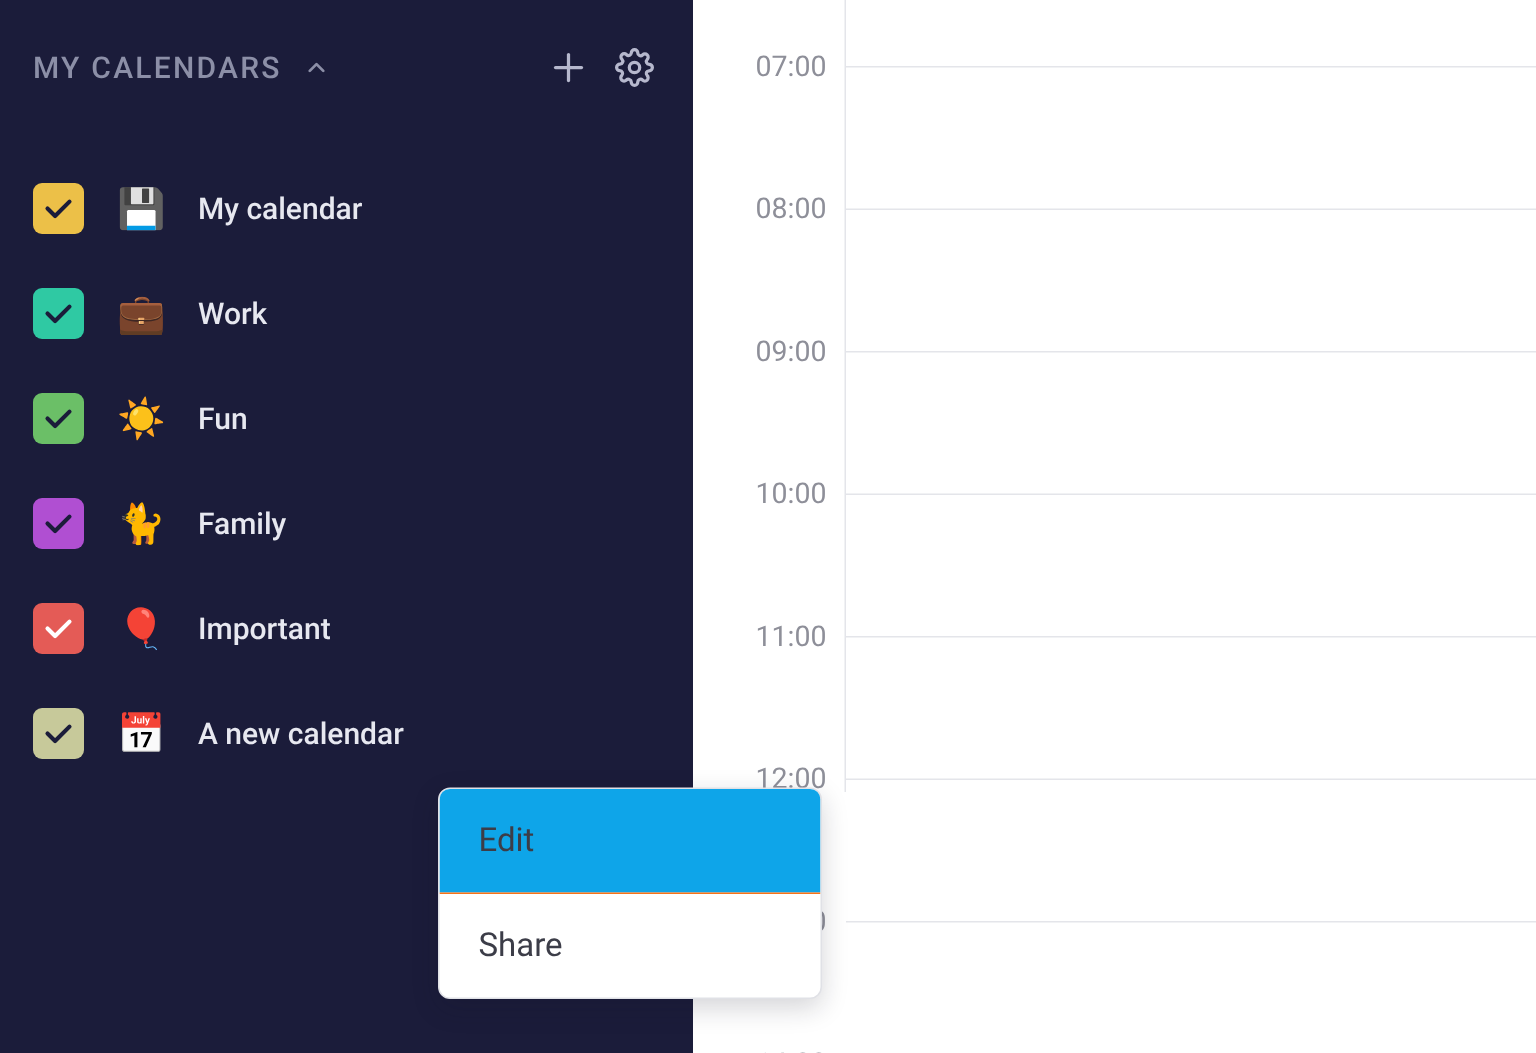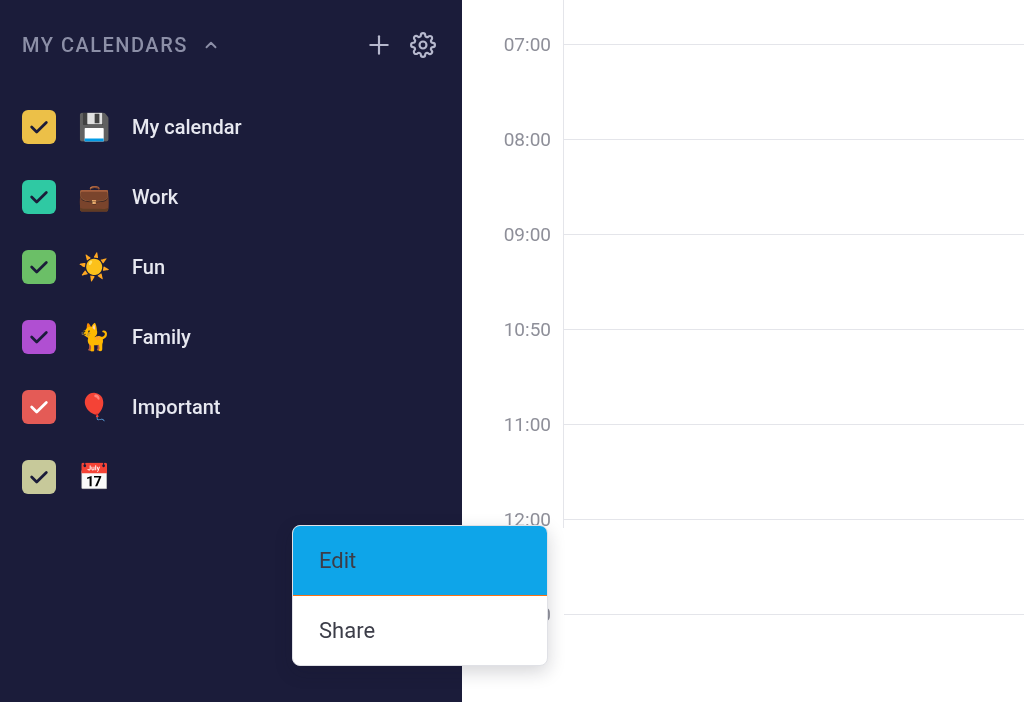--- a/index.html
+++ b/index.html
@@ -16,21 +16,21 @@
     position: relative;
   }
   .sidebar-header {
     display: flex;
     align-items: center;
     gap: 10px;
     color: #8c8fa7;
     font-size: 20px;
     letter-spacing: 1.5px;
     font-weight: 500;
-    margin-bottom: 48px;
+    margin-bottom: 60px;
   }
   .sidebar-header .title { flex: 0 0 auto; }
   .sidebar-header .chevron { margin-left: 4px; display: flex; align-items: center; }
   .sidebar-header .spacer { flex: 1; }
   .sidebar-header .iconbtn {
     width: 34px; height: 34px;
     display: flex; align-items: center; justify-content: center;
     color: #b6b8cd;
     cursor: pointer;
   }
@@ -189,30 +189,31 @@
       </div>
       <div class="cal-item">
         <div class="cal-check" style="background: rgb(199, 201, 154);">
           <span>
             <svg width="22" height="22" viewBox="0 0 24 24" fill="none" stroke="#1b1c3a" stroke-width="3" stroke-linecap="round" stroke-linejoin="round">
               <polyline points="4 12 9.5 17.5 20 7"></polyline>
             </svg>
           </span>
         </div>
         <span class="cal-emoji">📅</span>
+        <span class="cal-label">A new calendar</span>
       </div>
     </div>
 </aside>
 
 <main class="main">
   <div class="time-gutter" id="time-gutter">
       <div class="time-label" style="top: 44px;">07:00</div>
       <div class="time-label" style="top: 139px; text-align: right;">08:00</div>
       <div class="time-label" style="top: 234px;">09:00</div>
-      <div class="time-label" style="top: 329px;">10:50</div>
+      <div class="time-label" style="top: 329px;">10:00</div>
       <div class="time-label" style="top: 424px;">11:00</div>
       <div class="time-label" style="top: 519px;">12:00</div>
       <div class="time-label" style="top: 614px;">13:00</div>
       <div class="time-label" style="top: 709px;">14:00</div>
     </div>
   <div class="grid" id="grid-lines">
       <div class="grid-line" style="top: 44px;"></div>
       <div class="grid-line" style="top: 139px;"></div>
       <div class="grid-line" style="top: 234px;"></div>
       <div class="grid-line" style="top: 329px;"></div>

